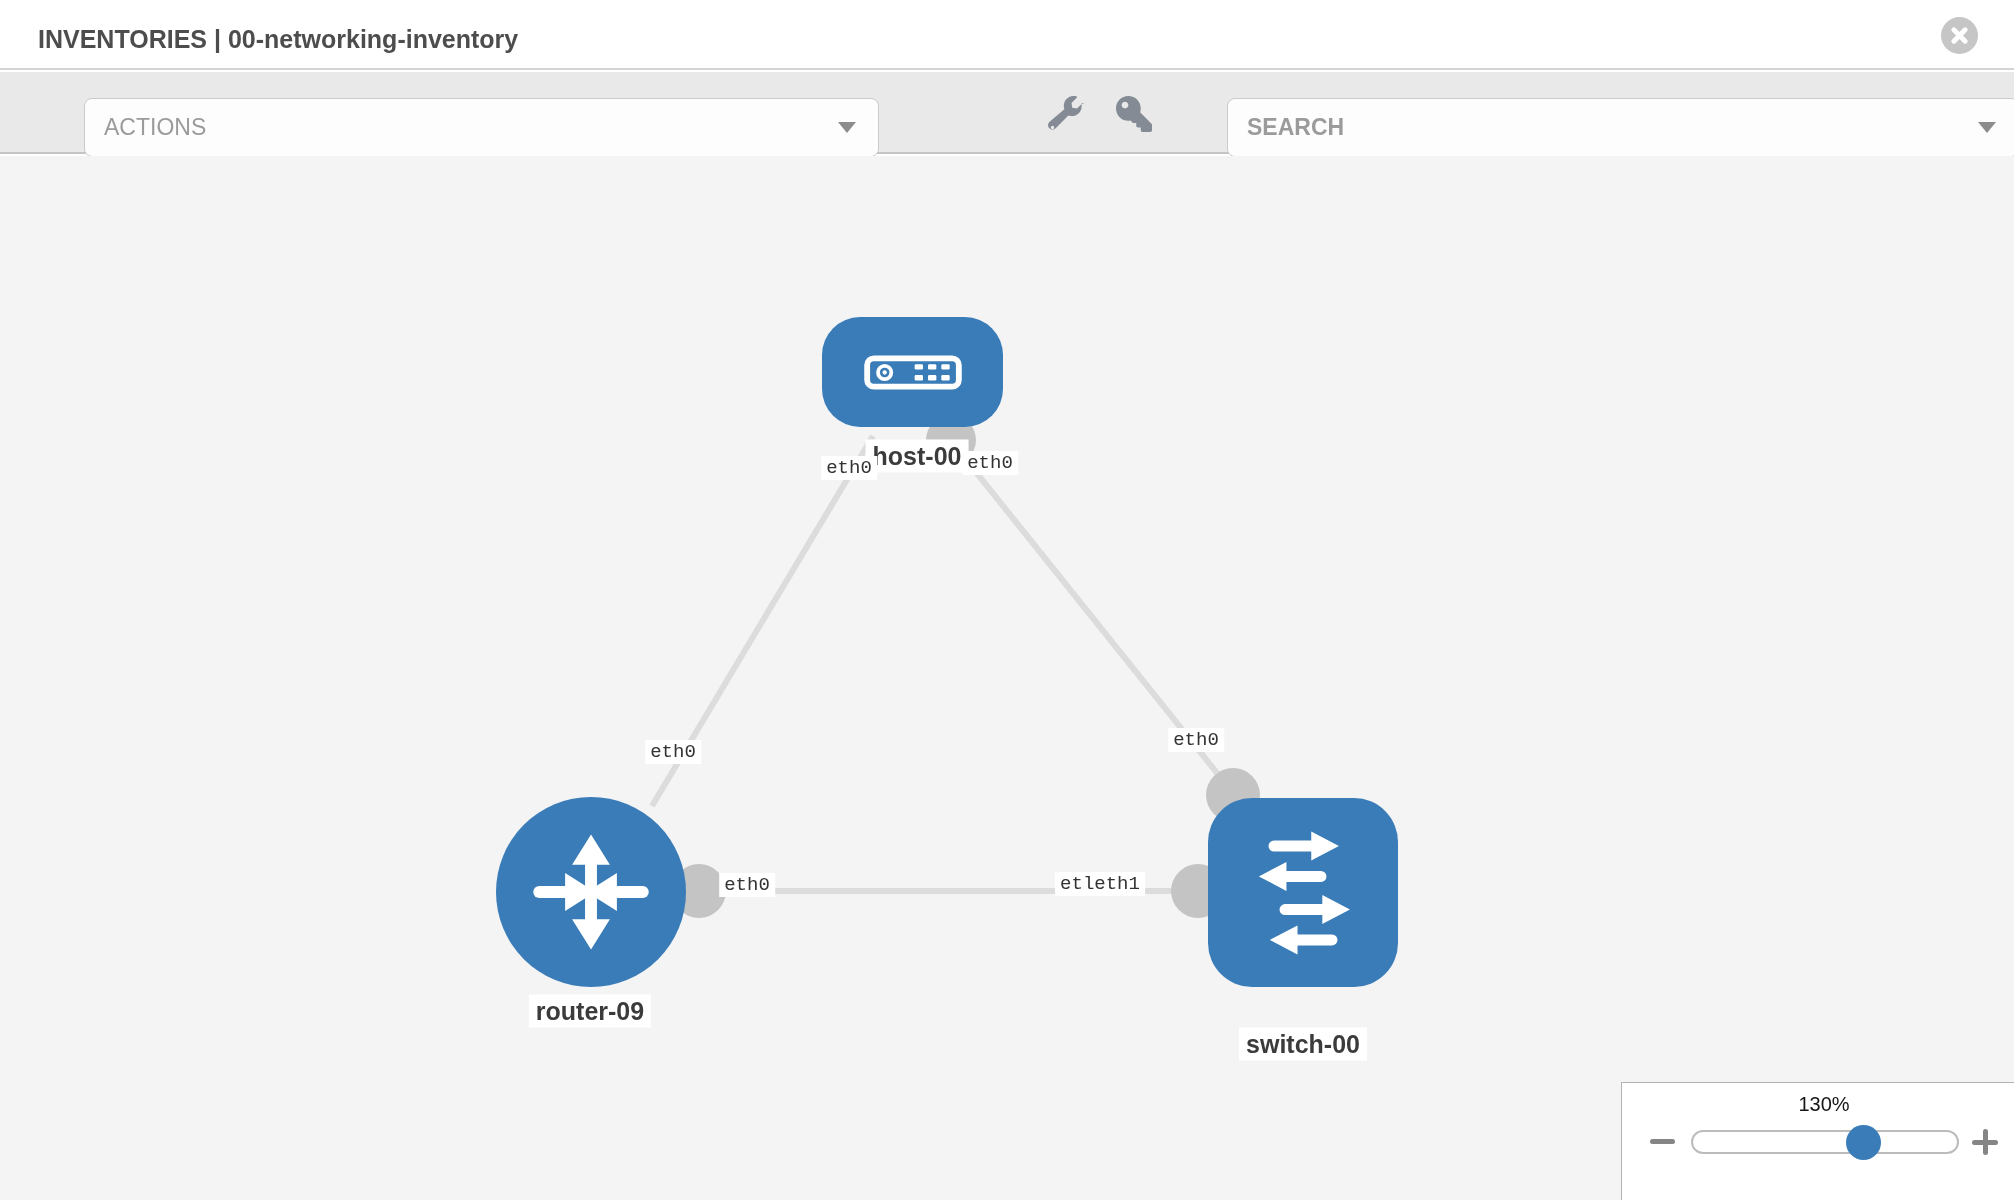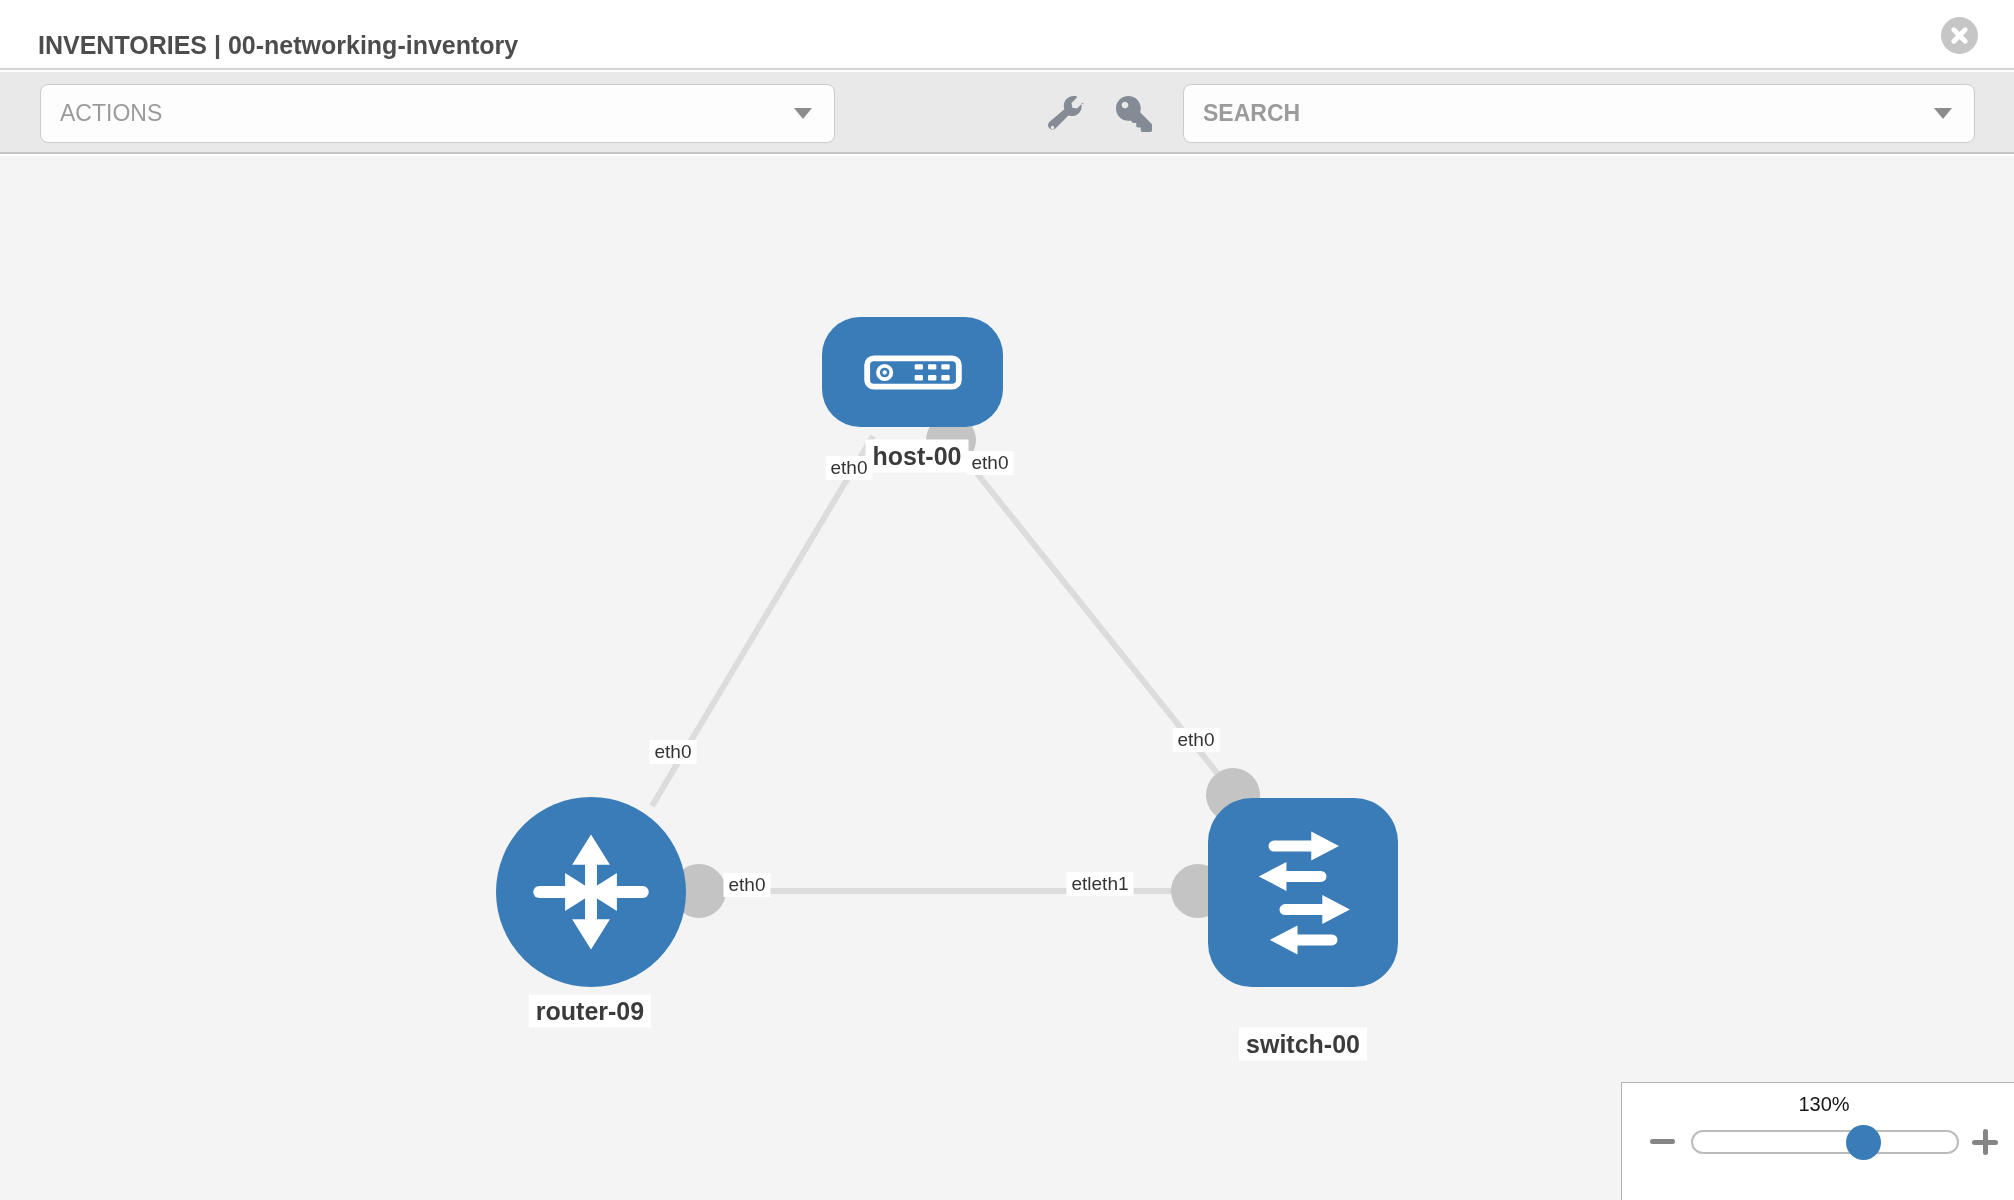--- a/index.html
+++ b/index.html
@@ -1,52 +1,52 @@
 <!DOCTYPE html>
 <html><head>
 <meta charset="utf-8">
 <style>
   * { margin:0; padding:0; box-sizing:border-box; }
   body { font-family:"Liberation Sans", sans-serif; background:#fff; }
   .screen { position:relative; width:2014px; height:1200px; overflow:hidden; background:#fff; }
 
   
   .header { position:absolute; top:0; left:0; width:2014px; height:70px; background:#fff; border-bottom:2px solid #d4d4d4; }
-  .page-title { position:absolute; left:38px; top:10px; line-height:70px; font-size:25px; font-weight:bold; color:#4d4d4d; }
+  .page-title { position:absolute; left:38px; top:4px; line-height:70px; font-size:25px; font-weight:bold; color:#4d4d4d; }
   .close-btn { position:absolute; left:1941px; top:17px; width:37px; height:37px; border-radius:50%; background:#c6c6c6; cursor:pointer; }
   .close-btn .xbar { position:absolute; left:8px; top:16px; width:21px; height:5px; background:#fff; border-radius:3px; }
   .close-btn .xbar.a { transform:rotate(45deg); }
   .close-btn .xbar.b { transform:rotate(-45deg); }
 
   
   .toolbar { position:absolute; top:72px; left:0; width:2014px; height:82px; background:#e9e9e9; border-bottom:2px solid #c5c5c5; }
-  .dd { position:absolute; top:12px; height:59px; background:#fdfdfd; border:1px solid #cbcbcb; border-radius:8px;
+  .dd { position:absolute; top:26px; height:59px; background:#fdfdfd; border:1px solid #cbcbcb; border-radius:8px;
         display:flex; align-items:center; justify-content:space-between; padding:0 22px 0 19px;
-        font-size:23px; color:#9b9b9b; cursor:pointer; }
+        font-size:23px; color:#9b9b9b; cursor:pointer;margin-left:44px; }
   .dd-actions { left:40px; width:795px; }
   .dd-search  { left:1183px; width:792px;font-weight:bold; }
   .caret { width:0; height:0; border-left:9px solid transparent; border-right:9px solid transparent; border-top:11px solid #8c8c8c; }
   .icon-btn { position:absolute; top:15px; width:44px; height:54px; display:flex; align-items:center; justify-content:center; cursor:pointer; }
   .icon-btn svg { fill:#848b94; }
   .btn-wrench { left:1044px; }
   .btn-key    { left:1112px; }
 
   
   .canvas { position:absolute; top:156px; left:0; width:2014px; height:1044px; background:#f4f4f5; }
   .links-svg { position:absolute; left:0; top:0; }
 
   .node { position:absolute; background:#397cb8; display:flex; align-items:center; justify-content:center; cursor:pointer; }
   .node-host   { left:822px; top:161px; width:181px; height:110px; border-radius:38px; }
   .node-router { left:496px; top:641px; width:190px; height:190px; border-radius:50%; }
   .node-switch { left:1208px; top:642px; width:190px; height:189px; border-radius:44px; }
 
   .nlabel { position:absolute; transform:translate(-50%,-50%); background:#fff; color:#3b3b3b;
             font-size:25px; padding:2px 7px; white-space:nowrap;font-weight:bold; }
   .ilabel { position:absolute; transform:translate(-50%,-50%); background:#fff; color:#333;
-            font-size:19px; padding:1px 5px; white-space:nowrap; }
+            font-size:19px; padding:1px 5px; white-space:nowrap;font-family:Liberation Mono, monospace; }
 
   
   .lbl-host    { left:917px;  top:300px; }
   .lbl-router  { left:590px;  top:855px; }
   .lbl-switch  { left:1303px; top:856px;margin-top:32px; }
   .if-host-l   { left:849px;  top:312px; }
   .if-host-r   { left:990px;  top:307px; }
   .if-router-t { left:673px;  top:596px; }
   .if-router-r { left:747px;  top:729px; }
   .if-switch-t { left:1196px; top:584px; }

